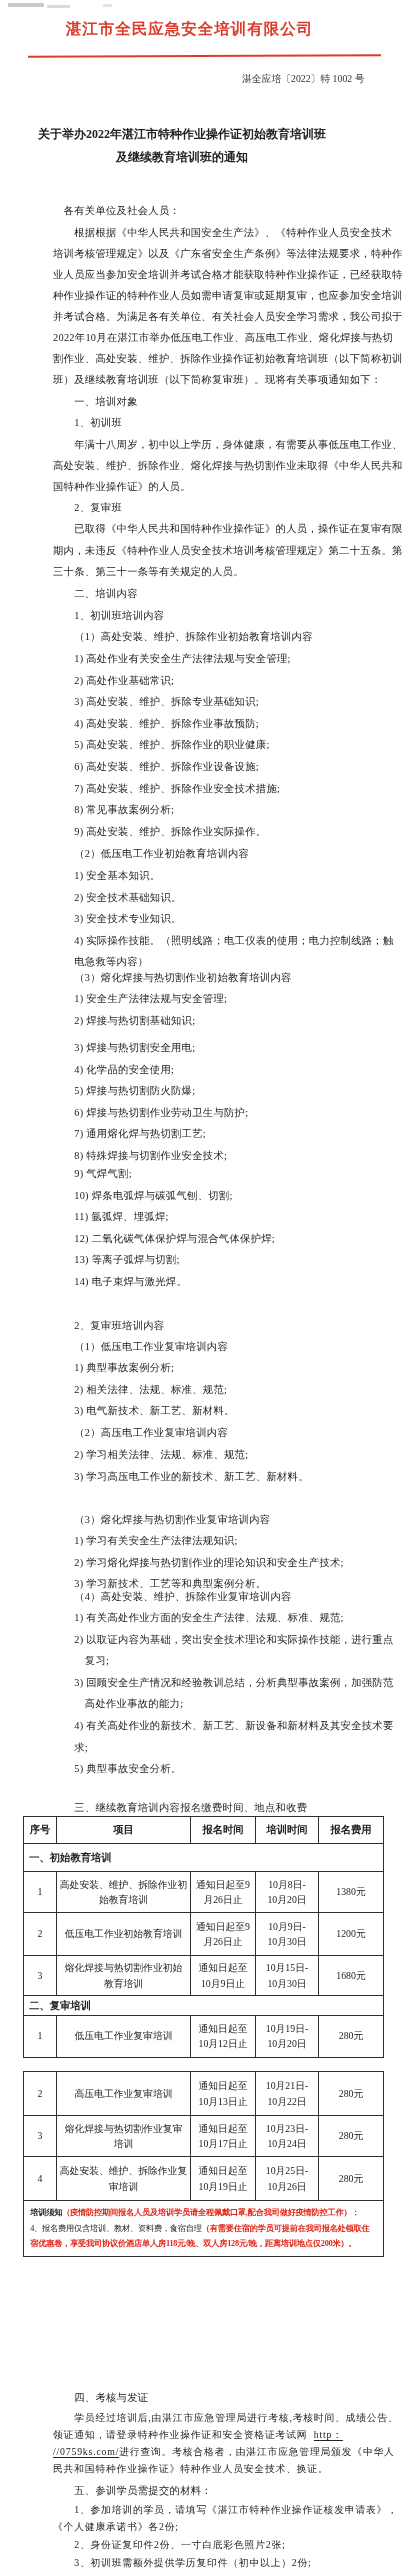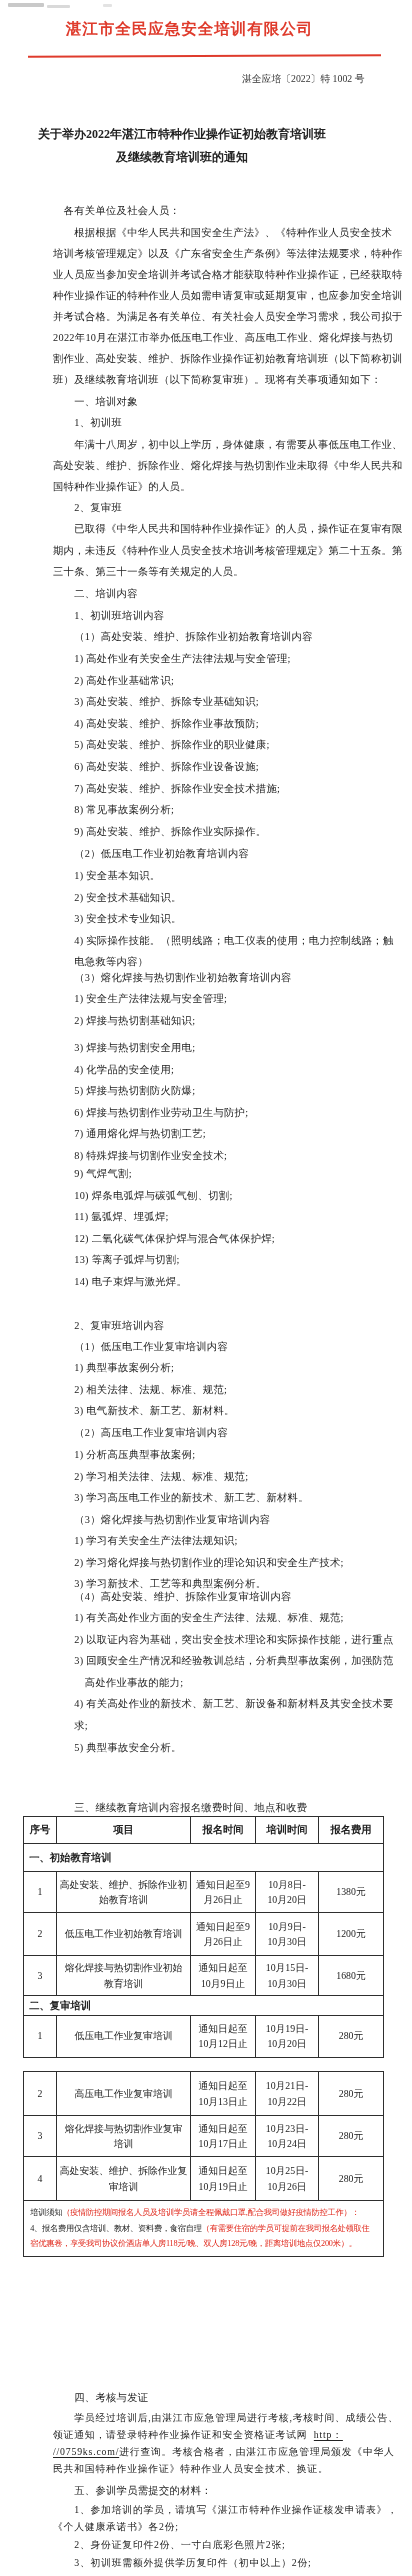--- a/index.html
+++ b/index.html
@@ -1,20 +1,20 @@
 <!DOCTYPE html>
 <html style="font-size:8.2px"><head>
 <meta charset="utf-8">
 <style>
   html,body{margin:0;padding:0;background:#e9e9e9;}
   .page{position:relative;width:412px;height:2867px;background:#ffffff;overflow:hidden;
         font-family:"Liberation Serif","DejaVu Serif",serif;color:#222;}
   .abs{position:absolute;}
   .line{white-space:pre;}
-  .b{font-weight:normal;}
+  .b{font-weight:bold;}
   .red{color:#e02518;}
   .url{text-decoration:underline;text-underline-offset:1.5px;}
   
   .smudge{position:absolute;background:#c9c9c9;filter:blur(0.5px);border-radius:1px;}
   
   .letterhead{top:18.5px;left:0;width:379px;text-align:center;font-size:15.5px;font-weight:bold;
               color:#df3b2c;letter-spacing:1px;}
   .redline{top:55px;left:28px;width:353px;height:1.5px;background:#df3b2c;transform:rotate(-0.25deg);}
   .docno{top:73px;left:242px;font-size:9.8px;color:#333;white-space:pre;}
   .title{top:123px;left:0;width:364px;text-align:center;font-size:12px;font-weight:bold;line-height:23px;}
@@ -145,38 +145,38 @@
     </div>
   <div class="blk lh42" style="top:1357px;">
       <div class="line">　　1) 典型事故案例分析;</div>
       <div class="line">　　2) 相关法律、法规、标准、规范;</div>
       <div class="line">　　3) 电气新技术、新工艺、新材料。</div>
     </div>
   <div class="blk h" style="top:1422px;">
       <div class="line">　　（2）高压电工作业复审培训内容</div>
     </div>
   <div class="blk lh42" style="top:1444px;">
-      <div class="line">　　1) 分析高压典型事故案例;</div>
       <div class="line">　　2) 学习相关法律、法规、标准、规范;</div>
       <div class="line">　　3) 学习高压电工作业的新技术、新工艺、新材料。</div>
     </div>
   <div class="blk h" style="top:1509px;">
       <div class="line">　　（3）熔化焊接与热切割作业复审培训内容</div>
     </div>
   <div class="blk lh42" style="top:1530px;">
       <div class="line">　　1) 学习有关安全生产法律法规知识;</div>
       <div class="line">　　2) 学习熔化焊接与热切割作业的理论知识和安全生产技术;</div>
       <div class="line">　　3) 学习新技术、工艺等和典型案例分析。</div>
     </div>
   <div class="blk h" style="top:1586px;">
       <div class="line">　　（4）高处安装、维护、拆除作业复审培训内容</div>
     </div>
   <div class="blk lh42" style="top:1607px;">
       <div class="line">　　1) 有关高处作业方面的安全生产法律、法规、标准、规范;</div>
       <div class="line">　　2) 以取证内容为基础，突出安全技术理论和实际操作技能，进行重点</div>
+      <div class="line">　　　复习;</div>
       <div class="line">　　3) 回顾安全生产情况和经验教训总结，分析典型事故案例，加强防范</div>
       <div class="line">　　　高处作业事故的能力;</div>
       <div class="line">　　4) 有关高处作业的新技术、新工艺、新设备和新材料及其安全技术要</div>
       <div class="line">　　求;</div>
       <div class="line">　　5) 典型事故安全分析。</div>
     </div>
   <div class="blk h" style="top:1797px;">
       <div class="line">　　三、继续教育培训内容报名缴费时间、地点和收费</div>
     </div>
 

